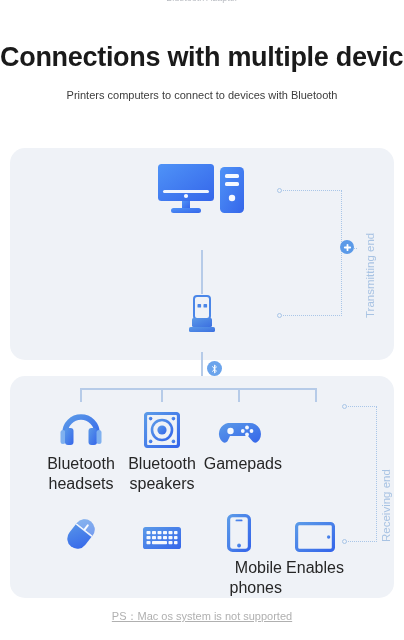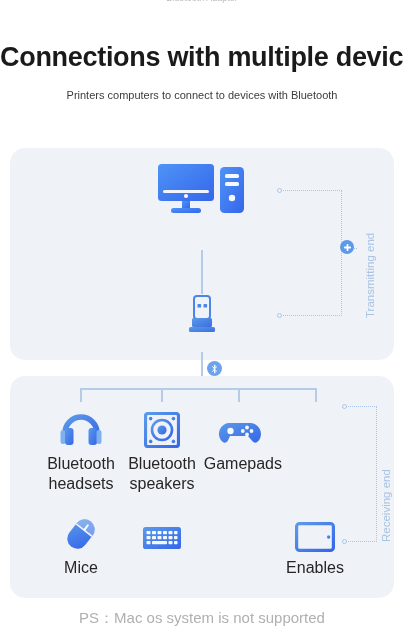--- a/index.html
+++ b/index.html
@@ -188,23 +188,24 @@
   .col2 { left: 119px; }
   .col3 { left: 196px; text-align: right; }
   .col4 { left: 272px; }
 
   
   .footer {
     position: absolute;
     top: 609px; left: 0;
     width: 404px;
     text-align: center;
-    font-size: 15px;
+    font-size: 11px;
     color: #b0b0b0;
     white-space: nowrap;
+    text-decoration: underline;
   }
 
   svg { display: block; }
 </style>
 </head>
 <body>
 
 <div id="page">
 
   <div class="top-cut">
@@ -365,21 +366,20 @@
           </linearGradient>
         </defs>
         <g transform="rotate(38 18 18)">
           <rect x="8" y="2" width="20" height="32" rx="10" fill="url(#gMS)"></rect>
           <path d="M8 12 a10 10 0 0 1 20 0 Z" fill="#ffffff" opacity="0.28"></path>
           <rect x="17" y="6" width="2" height="7" rx="1" fill="#ffffff" opacity="0.95"></rect>
           <path d="M8 13 H28" stroke="#ffffff" stroke-width="1.7" opacity="0.9"></path>
         </g>
       </svg>
     </div>
-    <div class="lbl">Mice</div>
   </div>
 
   <div class="dev row2 col2">
     <div class="icon-wrap">
       <svg width="40" height="28" viewBox="0 0 40 28">
         <defs>
           <linearGradient id="gKB" x1="0" y1="0" x2="1" y2="1">
             <stop offset="0" stop-color="#5b9ae8"></stop>
             <stop offset="1" stop-color="#3566ea"></stop>
           </linearGradient>
@@ -400,20 +400,37 @@
           <rect x="32" y="12" width="3.5" height="3.2" rx="0.7"></rect>
           <rect x="4.5" y="17" width="4" height="3.2" rx="0.7"></rect>
           <rect x="10" y="17" width="15" height="3.2" rx="0.7"></rect>
           <rect x="26.5" y="17" width="4" height="3.2" rx="0.7"></rect>
           <rect x="32" y="17" width="3.5" height="3.2" rx="0.7"></rect>
         </g>
       </svg>
     </div>
   </div>
 
+  <div class="dev row2 col3">
+    <div class="icon-wrap">
+      <svg width="24" height="38" viewBox="0 0 24 38">
+        <defs>
+          <linearGradient id="gPH" x1="0" y1="0" x2="1" y2="1">
+            <stop offset="0" stop-color="#5b9ae8"></stop>
+            <stop offset="1" stop-color="#3566ea"></stop>
+          </linearGradient>
+        </defs>
+        <rect x="1.6" y="1.6" width="20.8" height="34.8" rx="4" fill="none" stroke="url(#gPH)" stroke-width="3.2"></rect>
+        <rect x="8.5" y="5.5" width="7" height="1.8" rx="0.9" fill="url(#gPH)"></rect>
+        <circle cx="12" cy="31.5" r="1.9" fill="url(#gPH)"></circle>
+      </svg>
+    </div>
+    <div class="lbl">Mobile
+phones</div>
+  </div>
 
   <div class="dev row2 col4">
     <div class="icon-wrap">
       <svg width="40" height="30" viewBox="0 0 40 30">
         <defs>
           <linearGradient id="gTB" x1="0" y1="0" x2="1" y2="1">
             <stop offset="0" stop-color="#5b9ae8"></stop>
             <stop offset="1" stop-color="#3566ea"></stop>
           </linearGradient>
         </defs>

